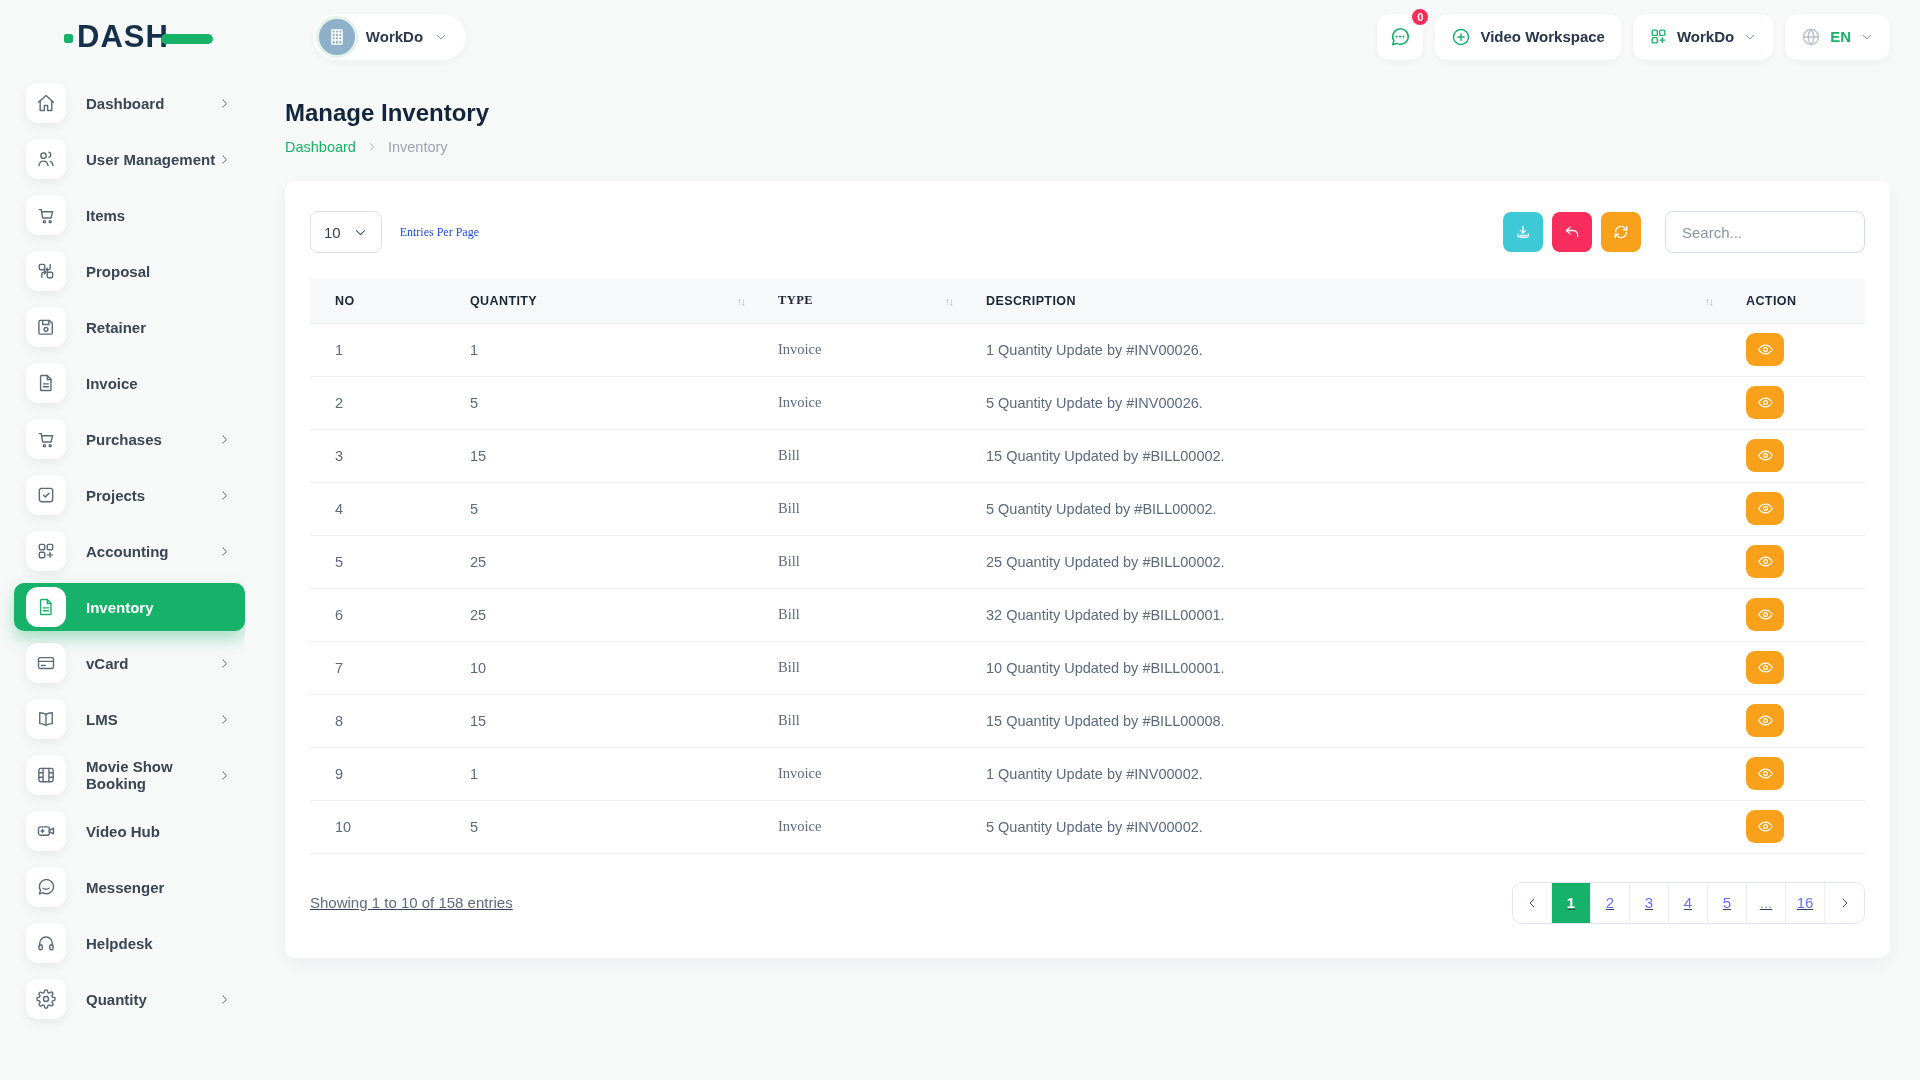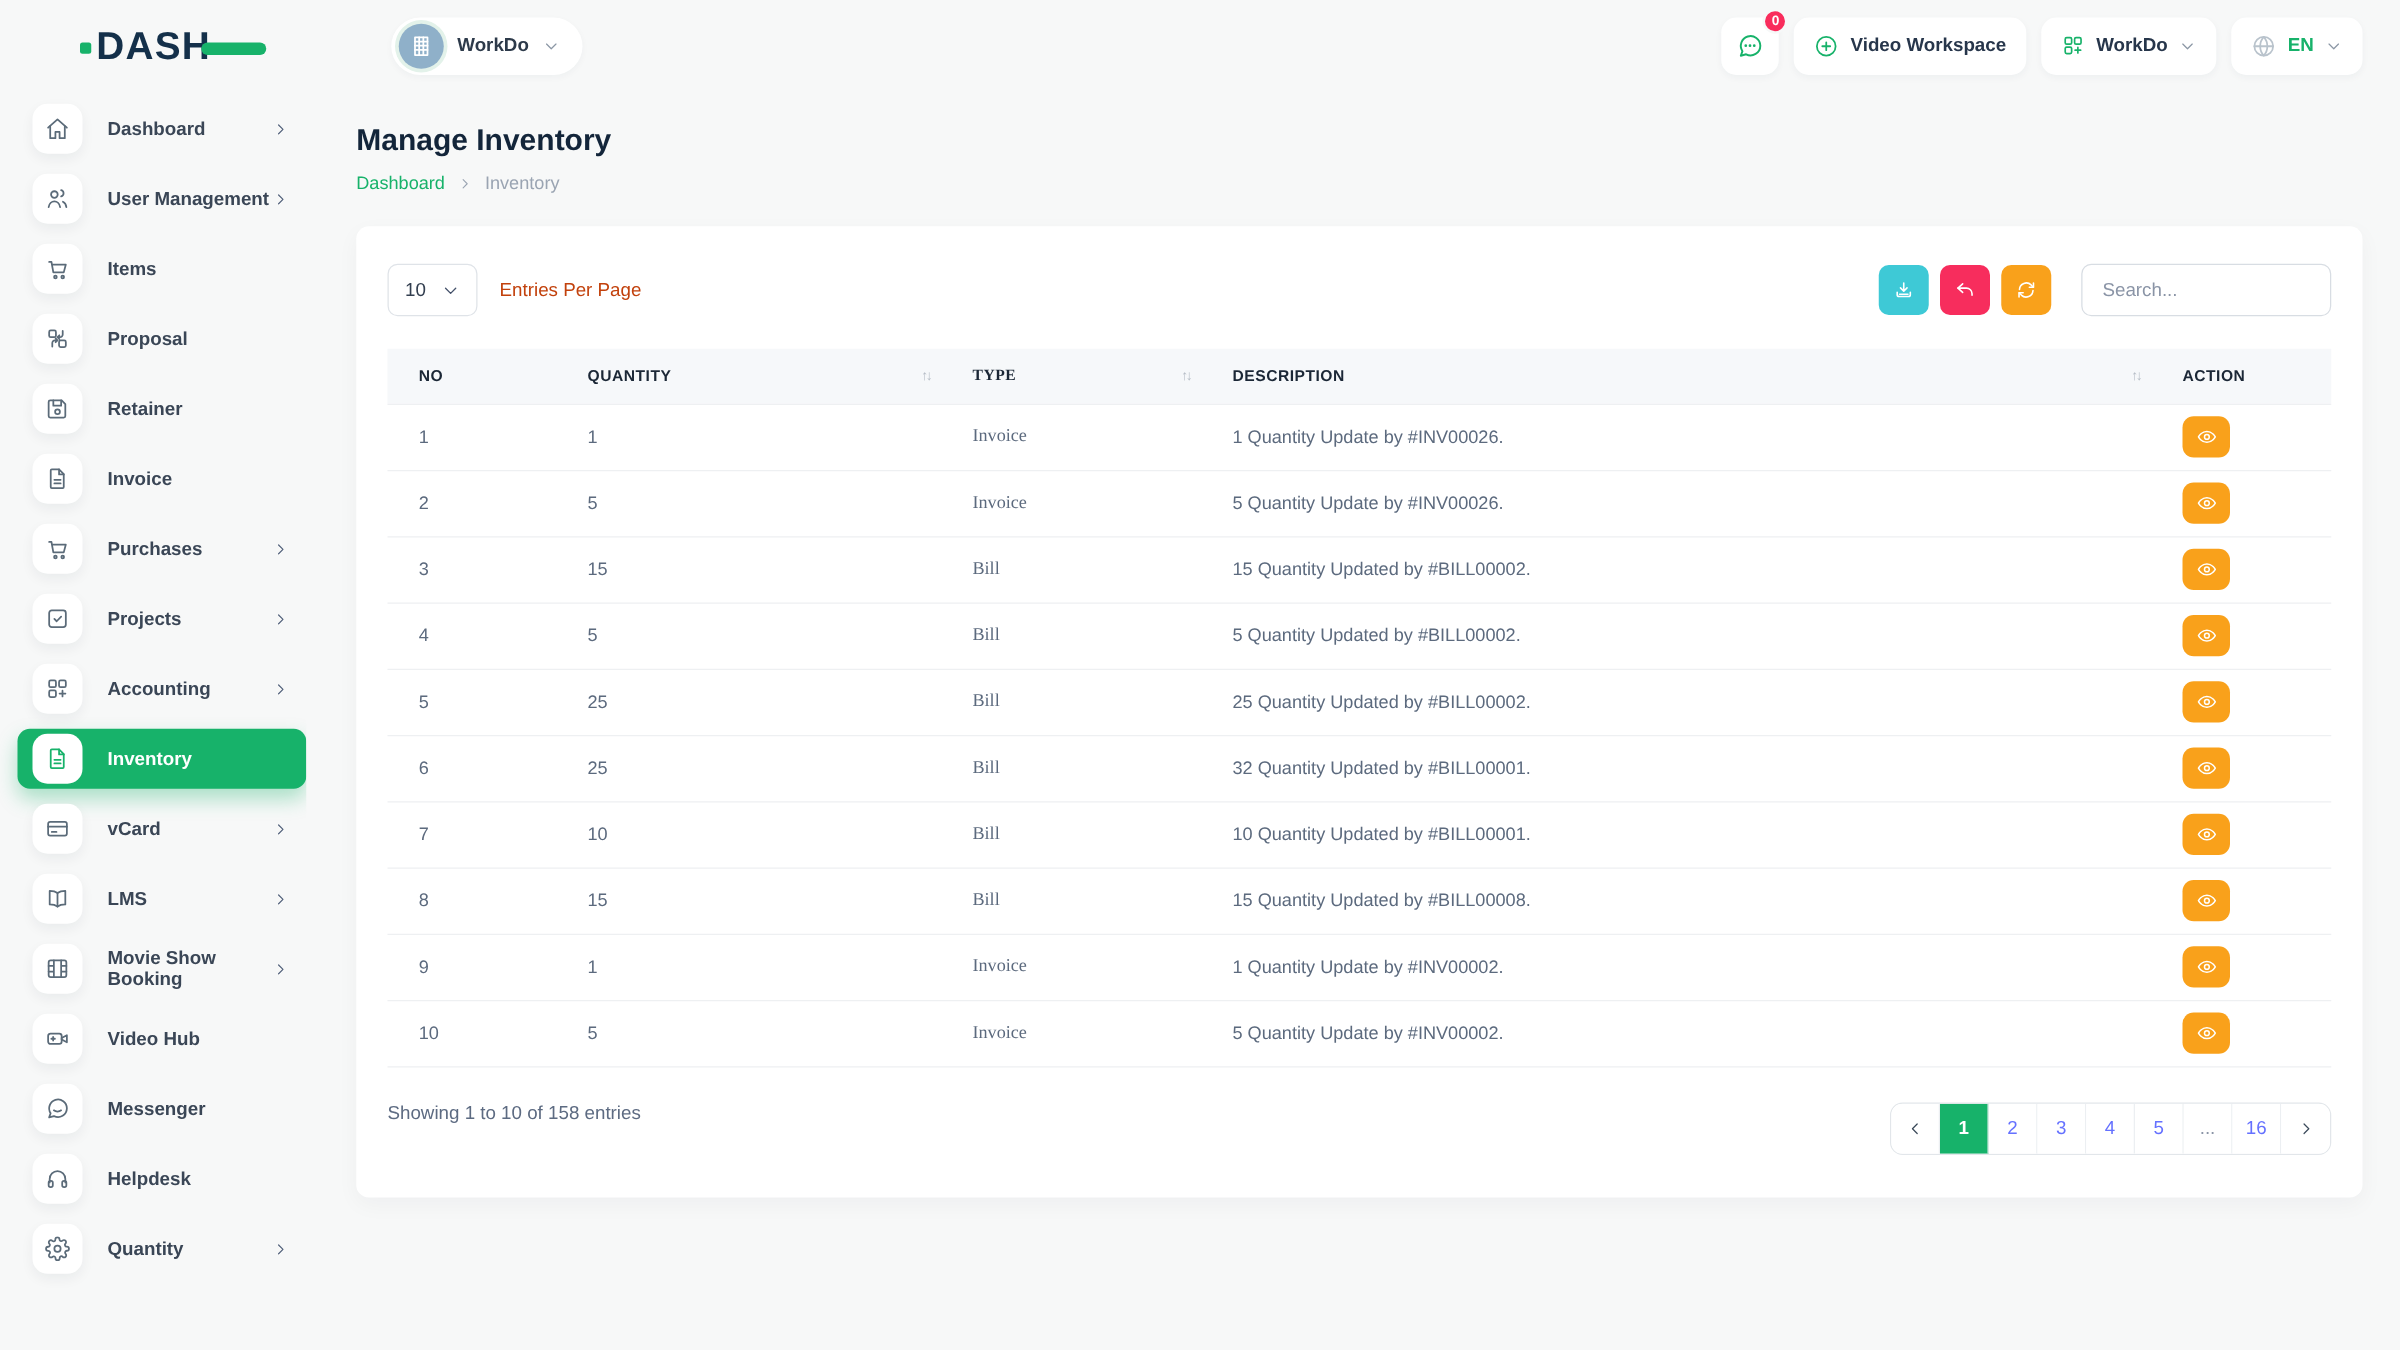--- a/index.html
+++ b/index.html
@@ -92,21 +92,21 @@
     background: #fff; border-radius: 10px; padding: 30px 25px 34px;
     box-shadow: 0 6px 18px rgba(20,30,60,.04);
   }
   .controls { display: flex; align-items: center; margin-bottom: 26px; }
   .select-box {
     display: flex; align-items: center; gap: 12px; height: 42px; padding: 0 13px;
     border: 1px solid #dfe3e8; border-radius: 8px; cursor: pointer;
     font-size: 15px; color: #333f50;
   }
   .select-box .chev-down { color: #45526b; }
-  .entries-label { margin-left: 18px; font-size: 15px; color: #c2410c; }
+  .entries-label { margin-left: 18px; font-size: 12px; color: #1d4ed8; font-family: Liberation Serif, serif; }
   .controls-right { margin-left: auto; display: flex; align-items: center; gap: 9px; }
   .sq-btn {
     width: 40px; height: 40px; border: none; border-radius: 8px; cursor: pointer;
     display: flex; align-items: center; justify-content: center; color: #fff;
   }
   .search-input {
     width: 200px; height: 42px; margin-left: 24px; padding: 0 16px;
     border: 1px solid #d8dde3; border-radius: 8px; font-family: inherit;
     font-size: 15px; color: #333f50; outline: none; background: #fff;
   }
@@ -128,21 +128,21 @@
   td {
     height: 53px; font-size: 14.5px; color: #5c6a7e; padding: 0 10px;
     border-bottom: 1px solid #eef0f2;
   }
   tbody tr:first-child td { border-top: 1px solid #eef0f2; }
   .eye-btn {
     width: 38px; height: 33px; border: none; border-radius: 9px; cursor: pointer;
     display: flex; align-items: center; justify-content: center; color: #fff;
   }
 
-  .table-footer { display: flex; margin-top: 28px; }
+  .table-footer { display: flex; align-items: center; margin-top: 28px; text-decoration: underline; }
   .summary { font-size: 15px; color: #5d6b82; }
   .pagination {
     margin-left: auto; display: flex; border: 1px solid #e2e6ea; border-radius: 10px;
     overflow: hidden; background: #fff;
   }
   .page-cell {
     min-width: 39px; height: 40px; display: flex; align-items: center; justify-content: center;
     font-size: 15px; color: #6571ff; cursor: pointer; border-right: 1px solid #eceff2;
     background: #fff; padding: 0 6px;
   }

